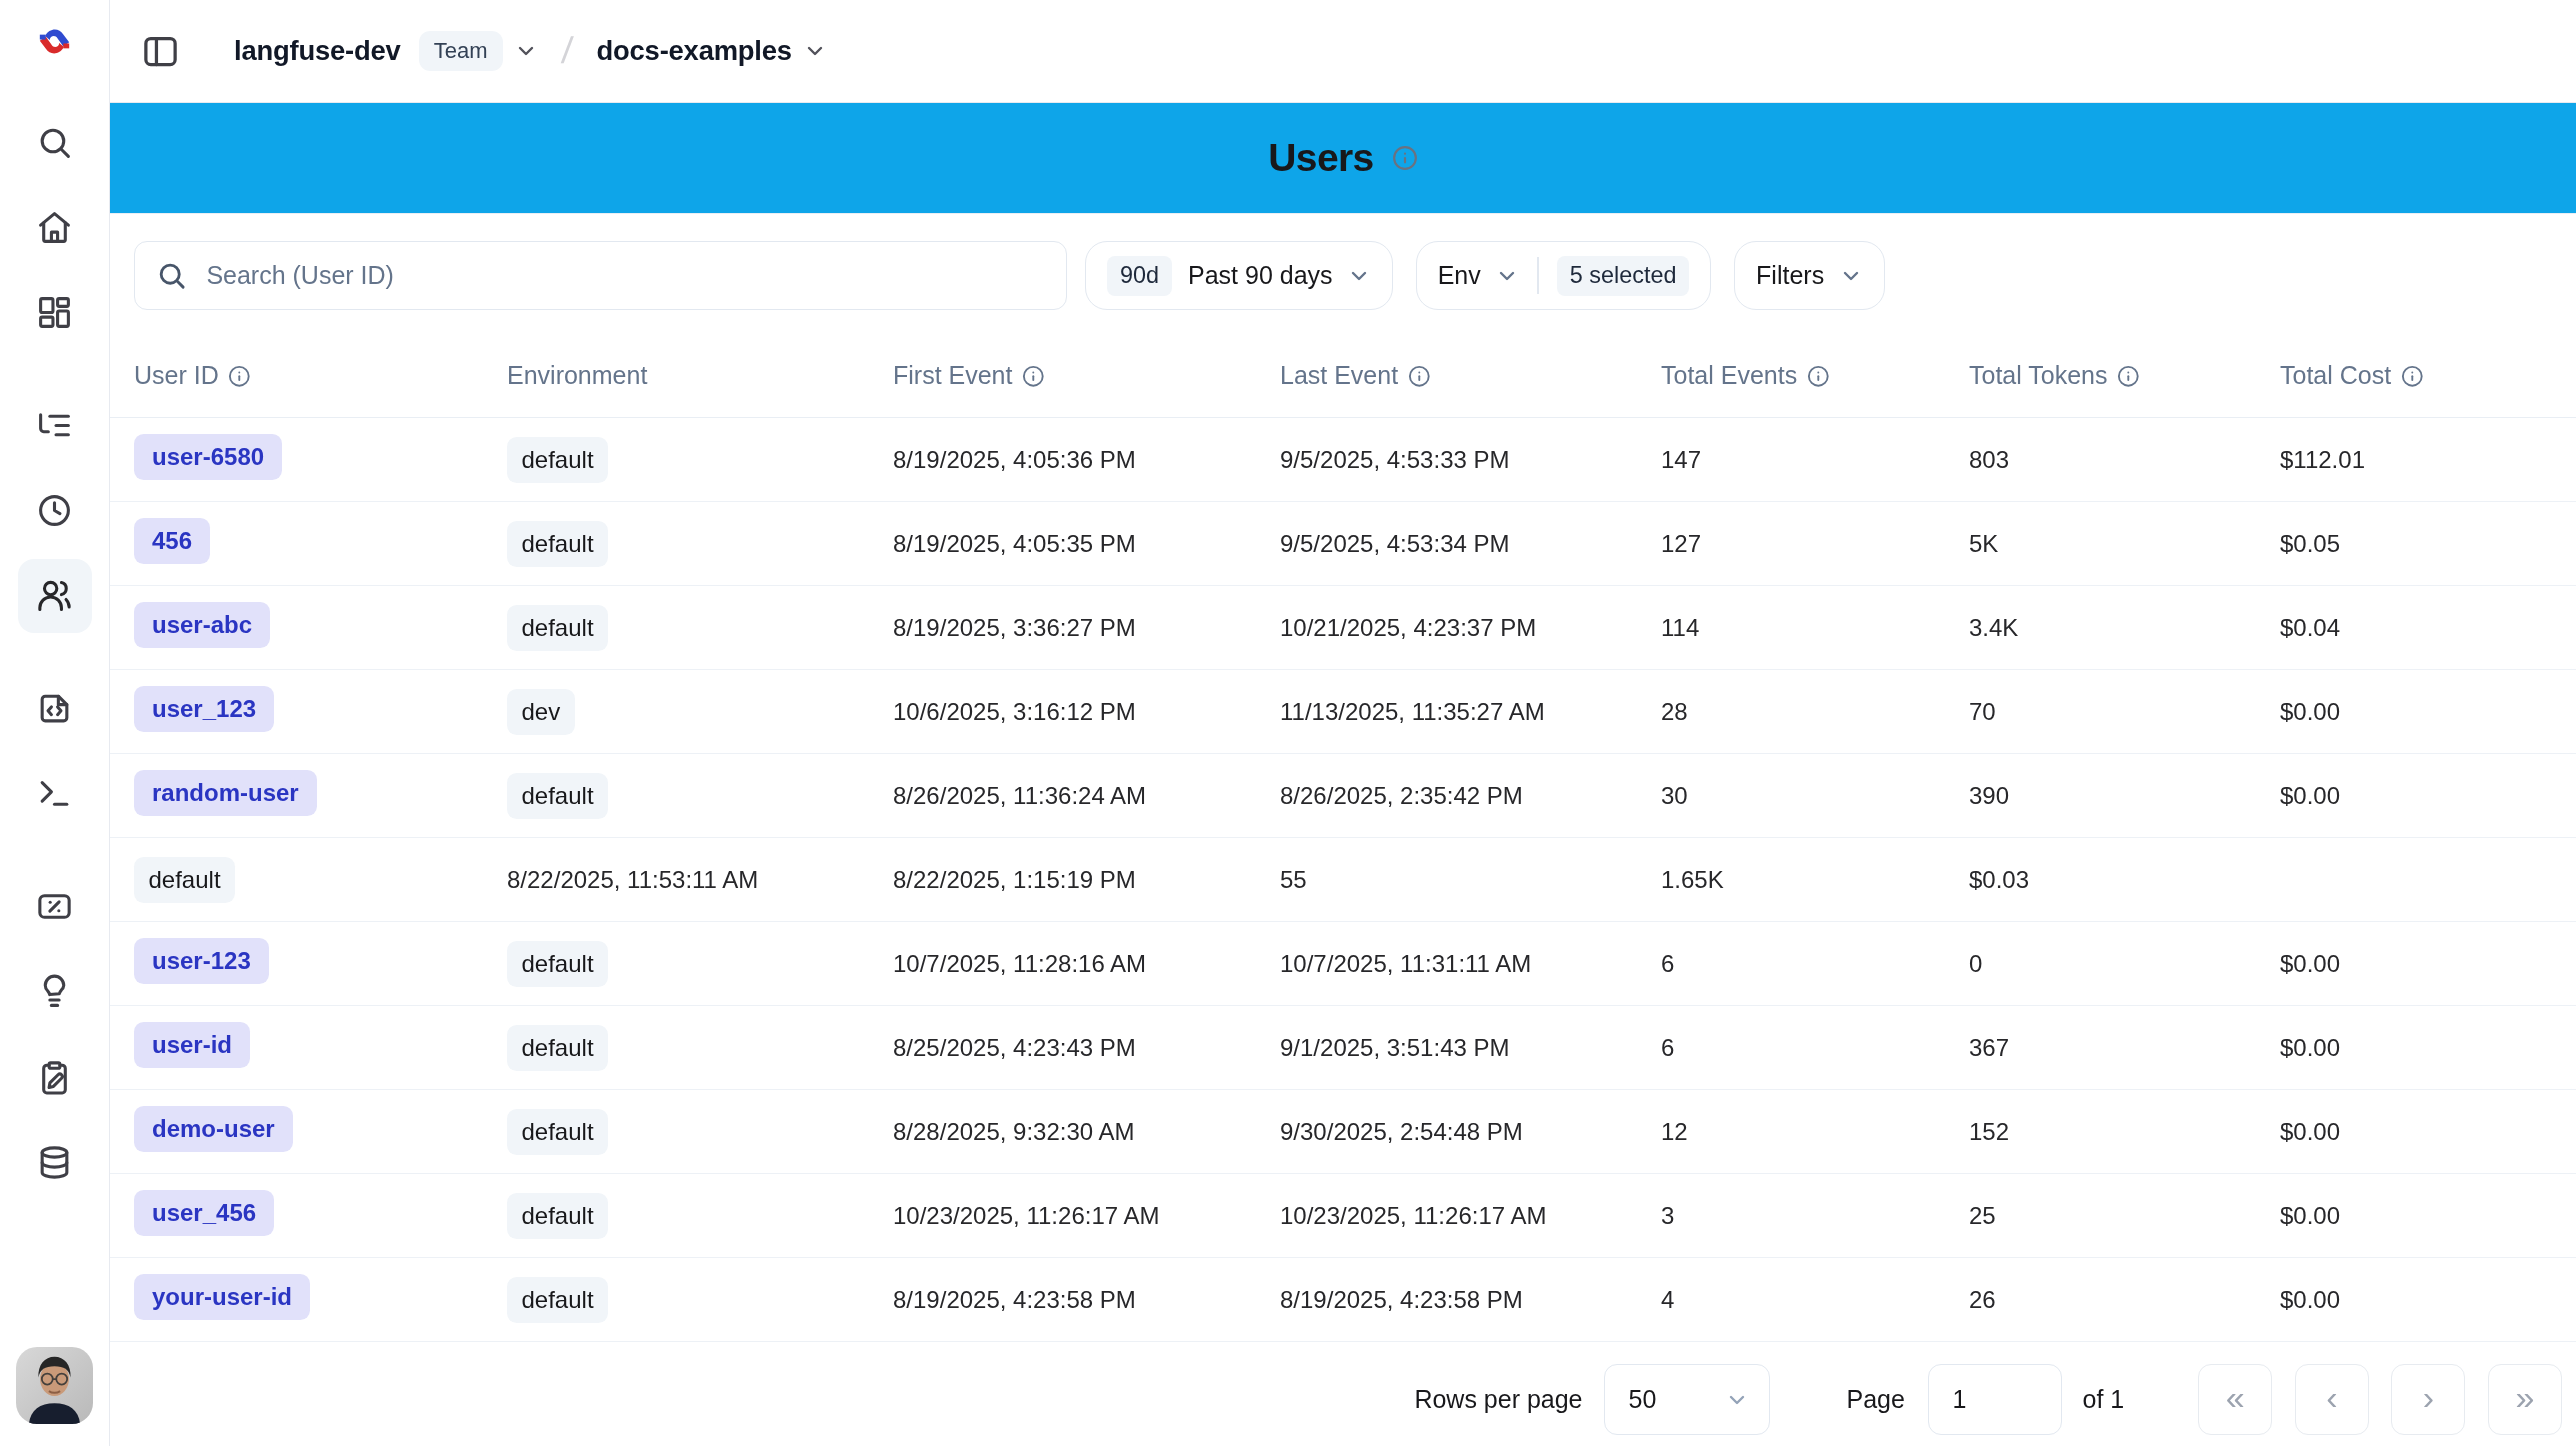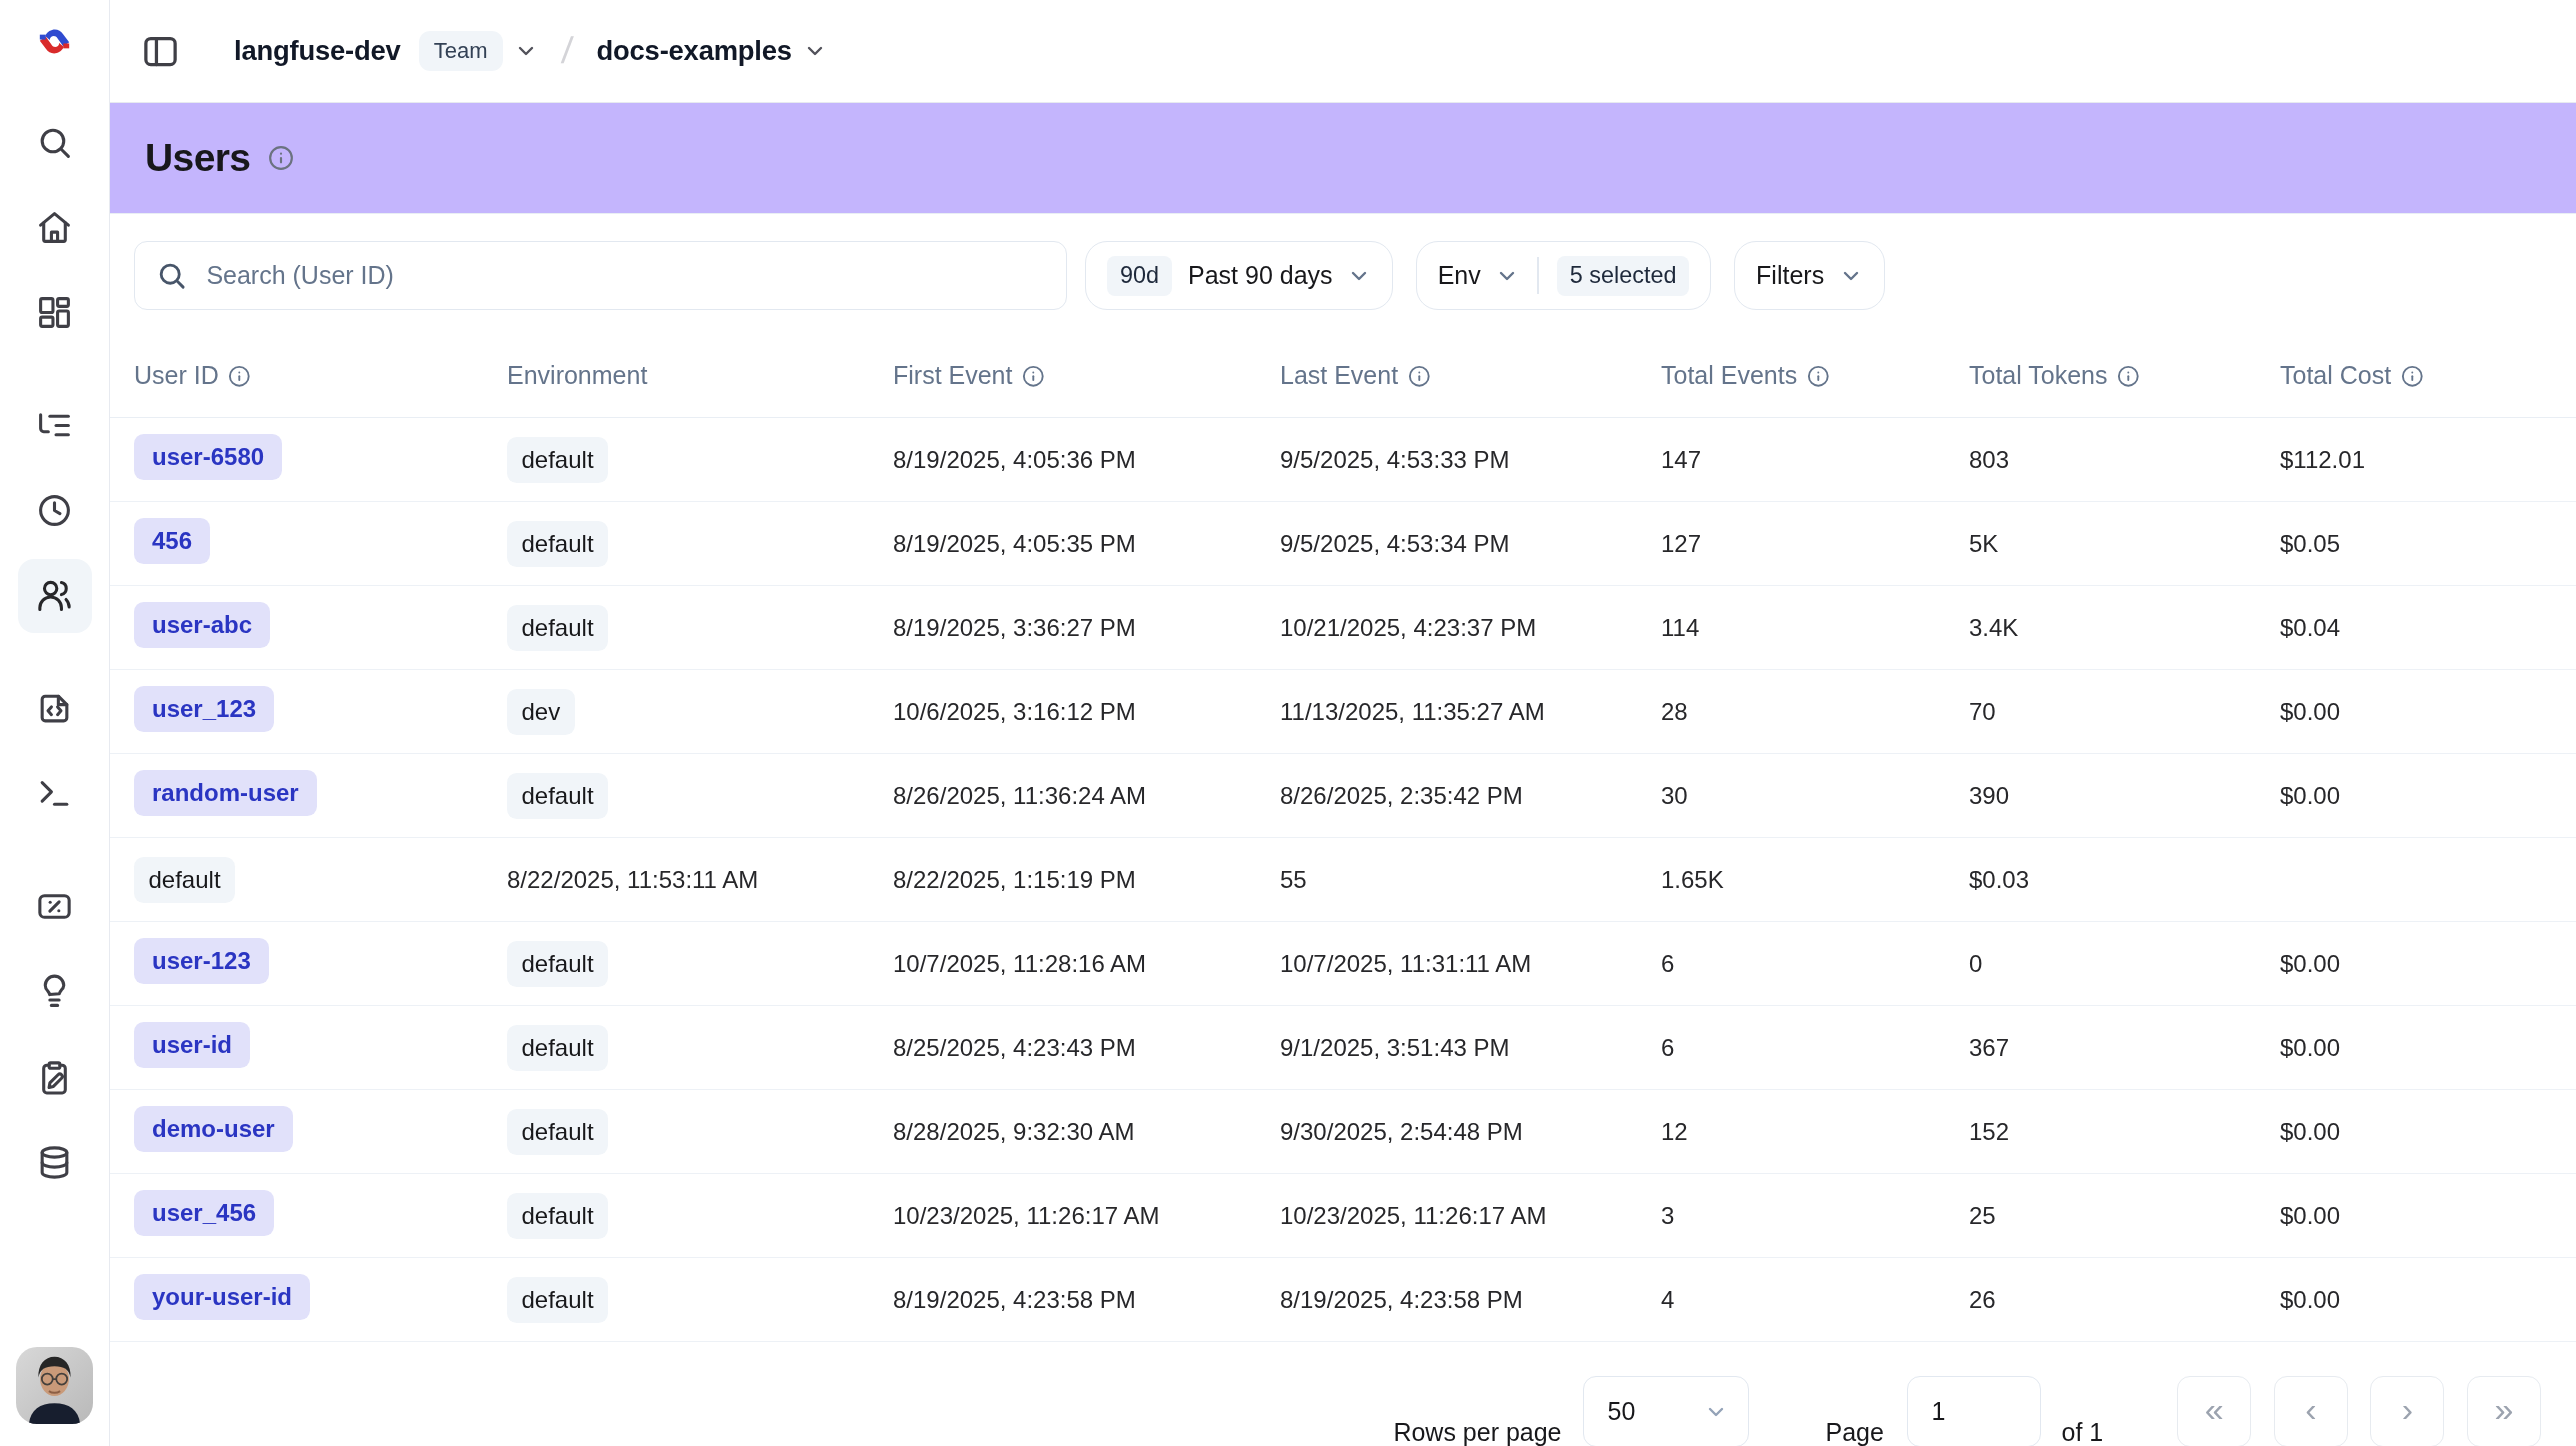--- a/index.html
+++ b/index.html
@@ -30,22 +30,22 @@
   .panel-toggle svg { width:39px; height:39px; stroke:currentColor; fill:none; stroke-width:2;
     stroke-linecap:round; stroke-linejoin:round; }
   .org-name, .project-name { font-size:27.4px; font-weight:700; color:#111827; letter-spacing:-0.2px; }
   .org-name { margin-left:53px; }
   .team-badge { margin-left:18px; background:#f1f5f9; color:#334155; font-size:22px;
     padding:7.3px 15.3px; border-radius:11.3px; }
   .chev { width:24px; height:24px; stroke:#52525b; fill:none; stroke-width:2.4;
     stroke-linecap:round; stroke-linejoin:round; margin-left:11.3px; }
   .crumb-slash { color:#d4d4d8; font-size:37px; font-weight:300; margin:0 24px; transform:skewX(-6deg); }
 
-  .page-header { height:111px; background:#c4b5fd; border-bottom:1.6px solid #e9eef4;
-    display:flex; align-items:center; padding:0 35px; flex-shrink:0; }
+  .page-header { height:111px; background:#0ea5e9; border-bottom:1.6px solid #e9eef4;
+    display:flex; align-items:center; padding:0 35px; flex-shrink:0;justify-content:center; }
   .page-title { font-size:39px; font-weight:700; color:#18181b; letter-spacing:-0.6px; }
   .info-icon { width:26px; height:26px; stroke:#6b7280; fill:none; stroke-width:2;
     stroke-linecap:round; stroke-linejoin:round; margin-left:18px; }
 
   
   .toolbar { display:flex; align-items:center; margin:27.4px 24px 0 24px; flex-shrink:0; }
   .search-box { width:933px; height:69px; border:1.6px solid #e2e8f0; border-radius:13px;
     display:flex; align-items:center; padding:0 21px; background:#fff; }
   .search-box svg { width:31px; height:31px; stroke:#475569; fill:none; stroke-width:2.2;
     stroke-linecap:round; stroke-linejoin:round; flex-shrink:0; }
@@ -71,22 +71,22 @@
   .th { display:flex; align-items:center; gap:9.7px; }
   .th .info-icon { width:22.6px; height:22.6px; stroke:#64748b; margin-left:0; }
   .trow { height:84px; border-bottom:1.6px solid #edf1f6; font-size:24px; color:#27272a; }
   .uid-pill { display:inline-block; background:#e1e1fa; color:#2a35c2; font-weight:700;
     font-size:24px; padding:9px 18px; border-radius:9.7px; max-width:347px; overflow:hidden;
     text-overflow:ellipsis; white-space:nowrap; }
   .env-badge { display:inline-block; background:#f1f5f9; color:#18181b; font-size:24px;
     padding:9px 14.5px; border-radius:9.7px; }
 
   
-  .footer { height:95px; display:flex; align-items:flex-end; justify-content:flex-end;
-    padding-right:35px; flex-shrink:0; }
+  .footer { height:95px; display:flex; align-items:center; justify-content:flex-end;
+    padding-right:14px; flex-shrink:0; }
   .foot-label { font-size:25px; font-weight:500; color:#18181b; }
   .rpp-select { margin-left:21px; width:166px; height:71px; border:1.6px solid #e2e8f0;
     border-radius:13px; display:flex; align-items:center; padding:0 19.4px 0 24px;
     font-size:25px; font-weight:500; color:#18181b; justify-content:space-between; background:#fff; }
   .rpp-select .chev { stroke:#94a3b8; margin-left:0; }
   .page-word { margin-left:77px; }
   .page-input { margin-left:22.6px; width:134px; height:71px; border:1.6px solid #e2e8f0;
     border-radius:13px; padding-left:24px; font-size:25px; color:#18181b; font-family:inherit;
     outline:none; background:#fff; }
   .of-label { margin-left:21px; }

